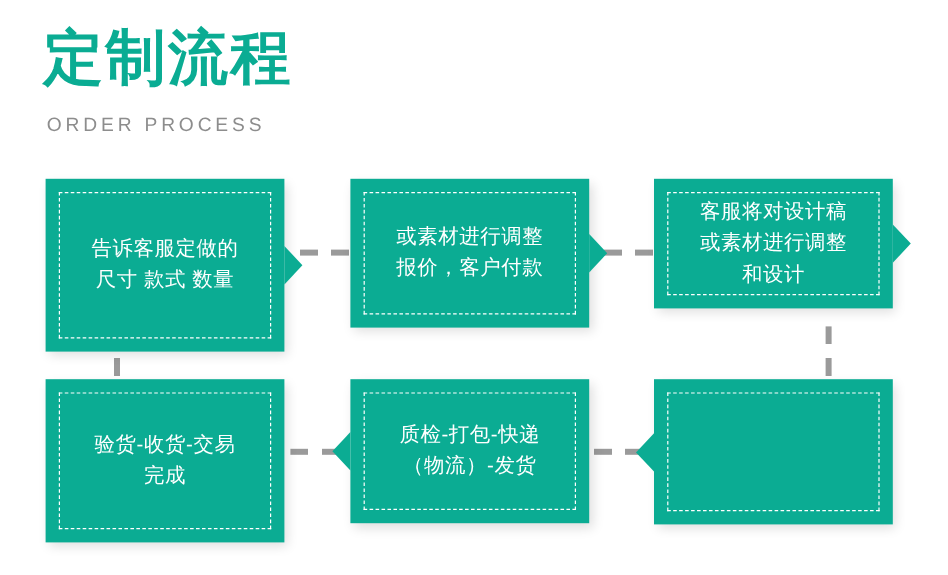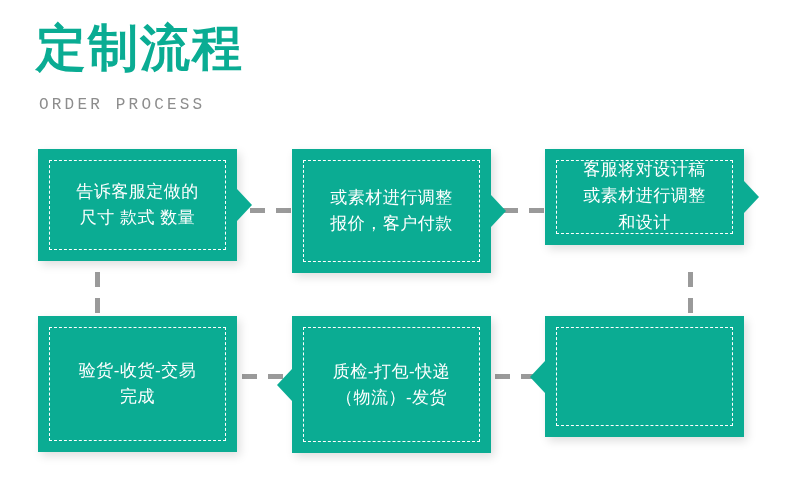--- a/index.html
+++ b/index.html
@@ -31,21 +31,20 @@
     white-space: nowrap;
   }
   .page-subtitle {
     position: absolute;
     left: 39px;
     top: 96px;
     font-size: 16px;
     letter-spacing: 3.2px;
     color: #8d8d8d;
     white-space: nowrap;
-    font-family: Liberation Mono, monospace;
   }
 
   
   .flow-box {
     position: absolute;
     background: #0bac93;
     box-shadow: 3px 4px 9px rgba(0,0,0,0.13);
     box-sizing: border-box;
   }
   .flow-box .inner-dash {
@@ -123,49 +122,49 @@
   <div class="page-title">定制流程</div>
   <div class="page-subtitle">ORDER PROCESS</div>
 
   <div class="conn-h" style="left:250px; top:208px; width:44px;"></div>
   <div class="conn-h" style="left:503px; top:208px; width:44px;"></div>
   <div class="conn-v" style="left:688px; top:272px; width:5px; height:48px;"></div>
   <div class="conn-h" style="left:495px; top:374px; width:46px;"></div>
   <div class="conn-h" style="left:242px; top:374px; width:46px;"></div>
   <div class="conn-v" style="left:95px; top:272px; width:5px; height:46px;"></div>
 
-  <div class="flow-box" style="left:38px; top:149px; width:199px; height:112px;">
+  <div class="flow-box" style="left:38px; top:149px; width:199px; height:144px;">
     <div class="inner-dash"></div>
     <div class="box-text">告诉客服定做的
 尺寸 款式 数量</div>
     <div class="arrow-right"></div>
   </div>
 
   <div class="flow-box" style="left:292px; top:149px; width:199px; height:124px;">
     <div class="inner-dash"></div>
     <div class="box-text">或素材进行调整
 报价，客户付款</div>
     <div class="arrow-right"></div>
   </div>
 
-  <div class="flow-box" style="left:545px; top:149px; width:199px; height:96px;">
+  <div class="flow-box" style="left:545px; top:149px; width:199px; height:108px;">
     <div class="inner-dash"></div>
     <div class="box-text">客服将对设计稿
 或素材进行调整
 和设计</div>
     <div class="arrow-right"></div>
   </div>
 
   <div class="flow-box" style="left:38px; top:316px; width:199px; height:136px;">
     <div class="inner-dash"></div>
     <div class="box-text">验货-收货-交易
 完成</div>
   </div>
 
-  <div class="flow-box" style="left:292px; top:316px; width:199px; height:137px;">
+  <div class="flow-box" style="left:292px; top:316px; width:199px; height:120px;">
     <div class="inner-dash"></div>
     <div class="box-text">质检-打包-快递
 （物流）-发货</div>
     <div class="arrow-left"></div>
   </div>
 
   <div class="flow-box" style="left:545px; top:316px; width:199px; height:121px;">
     <div class="inner-dash"></div>
     <div class="arrow-left"></div>
   </div>

